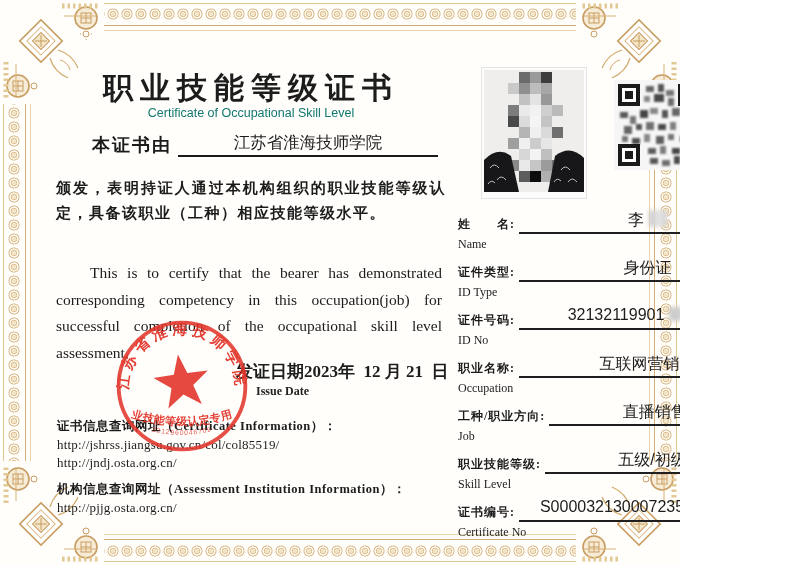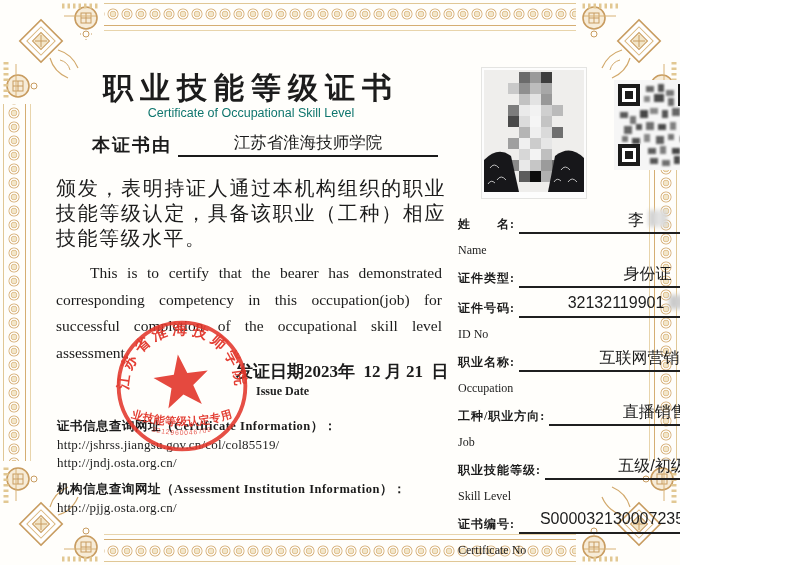--- a/index.html
+++ b/index.html
@@ -25,21 +25,21 @@
   .corner.br{bottom:0;right:0;transform:scale(-1,-1);}
   
   .title{position:absolute;left:55px;top:68px;width:392px;text-align:center;
          font-size:30px;font-weight:bold;letter-spacing:7px;}
   .subtitle{position:absolute;left:55px;top:106px;width:392px;text-align:center;
          font-size:12.5px;color:#0f766e;font-family:"Liberation Sans",sans-serif;}
   .issued-row{position:absolute;left:92px;top:132px;width:346px;display:flex;align-items:flex-end;}
   .issued-label{font-size:18px;font-weight:bold;white-space:nowrap;letter-spacing:2px;}
   .issued-line{flex:1;border-bottom:2px solid #1a1a1a;text-align:center;
          font-family:"Liberation Sans",sans-serif;font-size:16.5px;padding-bottom:1px;margin-left:6px;}
-  .para-zh{position:absolute;left:56px;top:176px;width:390px;font-size:20px;font-weight:normal;
+  .para-zh{position:absolute;left:56px;top:176px;width:390px;font-size:15px;font-weight:bold;
          line-height:25px;letter-spacing:1.5px;text-align:justify;}
   .para-en{position:absolute;left:56px;top:228px;width:386px;font-size:15.5px;line-height:26.5px;
          text-align:justify;text-indent:34px;margin-top:32px;}
   .date-row{position:absolute;left:236px;top:360px;font-size:17px;font-weight:bold;white-space:nowrap;z-index:2;}
   .date-num{font-family:Liberation Serif, serif;font-weight:bold;}
   .date-en{position:absolute;left:256px;top:384px;font-size:12px;color:#222;z-index:2;font-weight:bold;}
   .queries{position:absolute;left:57px;top:416px;width:390px;z-index:1;}
   .q-label{font-size:12.5px;font-weight:bold;letter-spacing:.5px;margin-top:2px;}
   .q-url{font-size:13px;margin-top:2px;letter-spacing:.2px;}
   .q-gap{height:8px;}
@@ -49,21 +49,21 @@
   .rpanel{position:absolute;left:458px;top:40px;width:318px;}
   .media-row{display:flex;align-items:flex-start;margin-top:28px;}
   .photo-card{background:#fdfdfd;padding:2px;box-shadow:0 0 0 1px #e4e4e2;margin-left:24px;}
   .qr-box{margin-left:28px;margin-top:12px;}
   .fields{margin-top:12px;}
   .field{margin-bottom:6px;}
   .field-top{display:flex;align-items:flex-end;}
   .f-label{font-size:12px;font-weight:bold;white-space:nowrap;letter-spacing:1px;padding-bottom:1px;}
   .f-value{flex:1;border-bottom:2px solid #1f1f1f;text-align:center;min-height:21px;
      font-family:"Liberation Sans",sans-serif;font-size:16px;padding-bottom:1px;margin-left:4px;white-space:nowrap;}
-  .f-en{font-size:12px;margin-top:9px;}
+  .f-en{font-size:12px;margin-top:3px;}
   .redact{display:inline-block;vertical-align:middle;border-radius:2px;margin-left:5px;
      background:linear-gradient(90deg,#c6c6c6,#e6e6e6 55%,#cfcfcf);filter:blur(2px);}
   .chip-sm{width:18px;height:17px;margin-top:-4px;}
   .chip-md{width:58px;height:14px;margin-top:-3px;}
   .chip-lg{width:66px;height:14px;margin-top:-3px;}
 </style>
 </head>
 <body>
 
 <div class="cert">
@@ -337,20 +337,21 @@
           <span class="f-value"><span>李</span><span class="redact chip-sm"></span></span>
         </div>
         <div class="f-en">Name</div>
       </div>
 
       <div class="field">
         <div class="field-top">
           <span class="f-label">证件类型:</span>
           <span class="f-value">身份证</span>
         </div>
+        <div class="f-en">ID Type</div>
       </div>
 
       <div class="field">
         <div class="field-top">
           <span class="f-label">证件号码:</span>
           <span class="f-value"><span>32132119901</span><span class="redact chip-md"></span></span>
         </div>
         <div class="f-en">ID No</div>
       </div>
 

